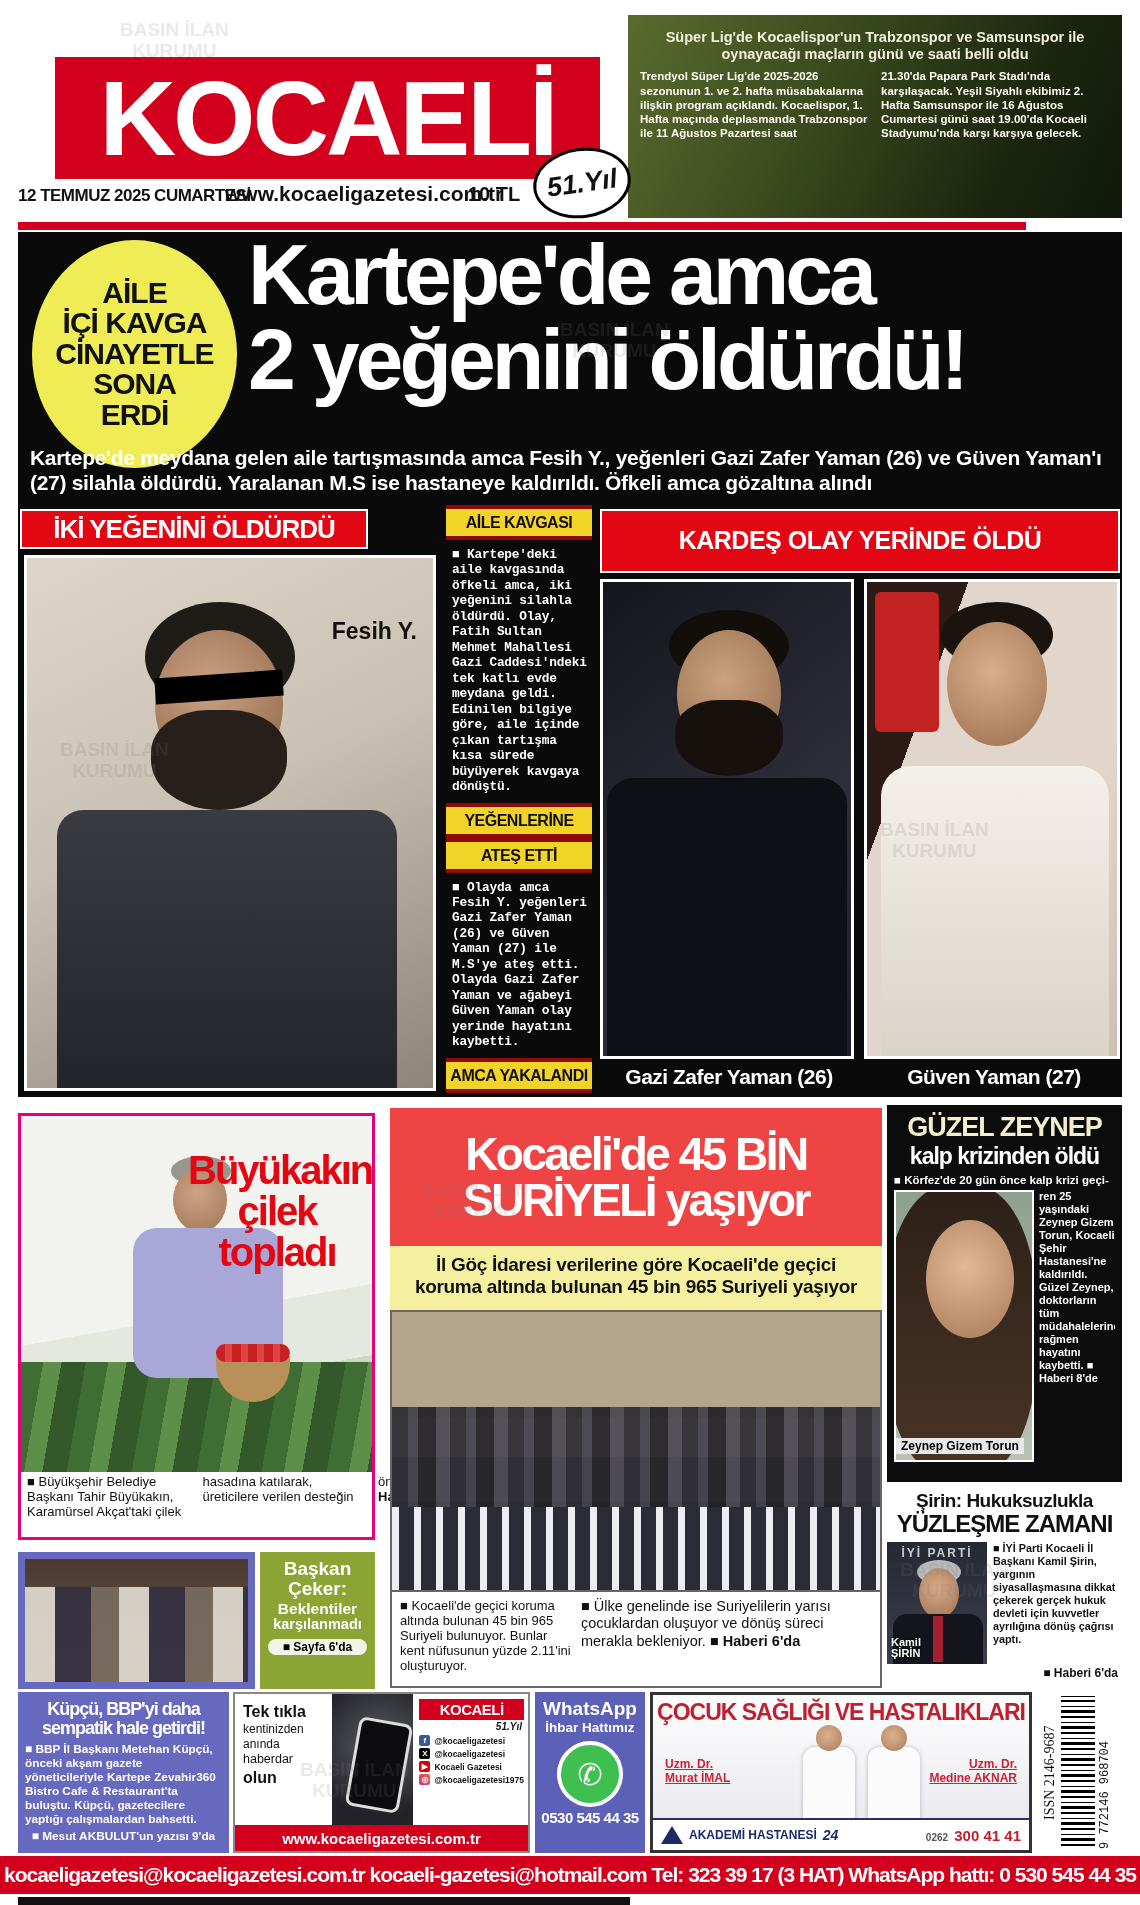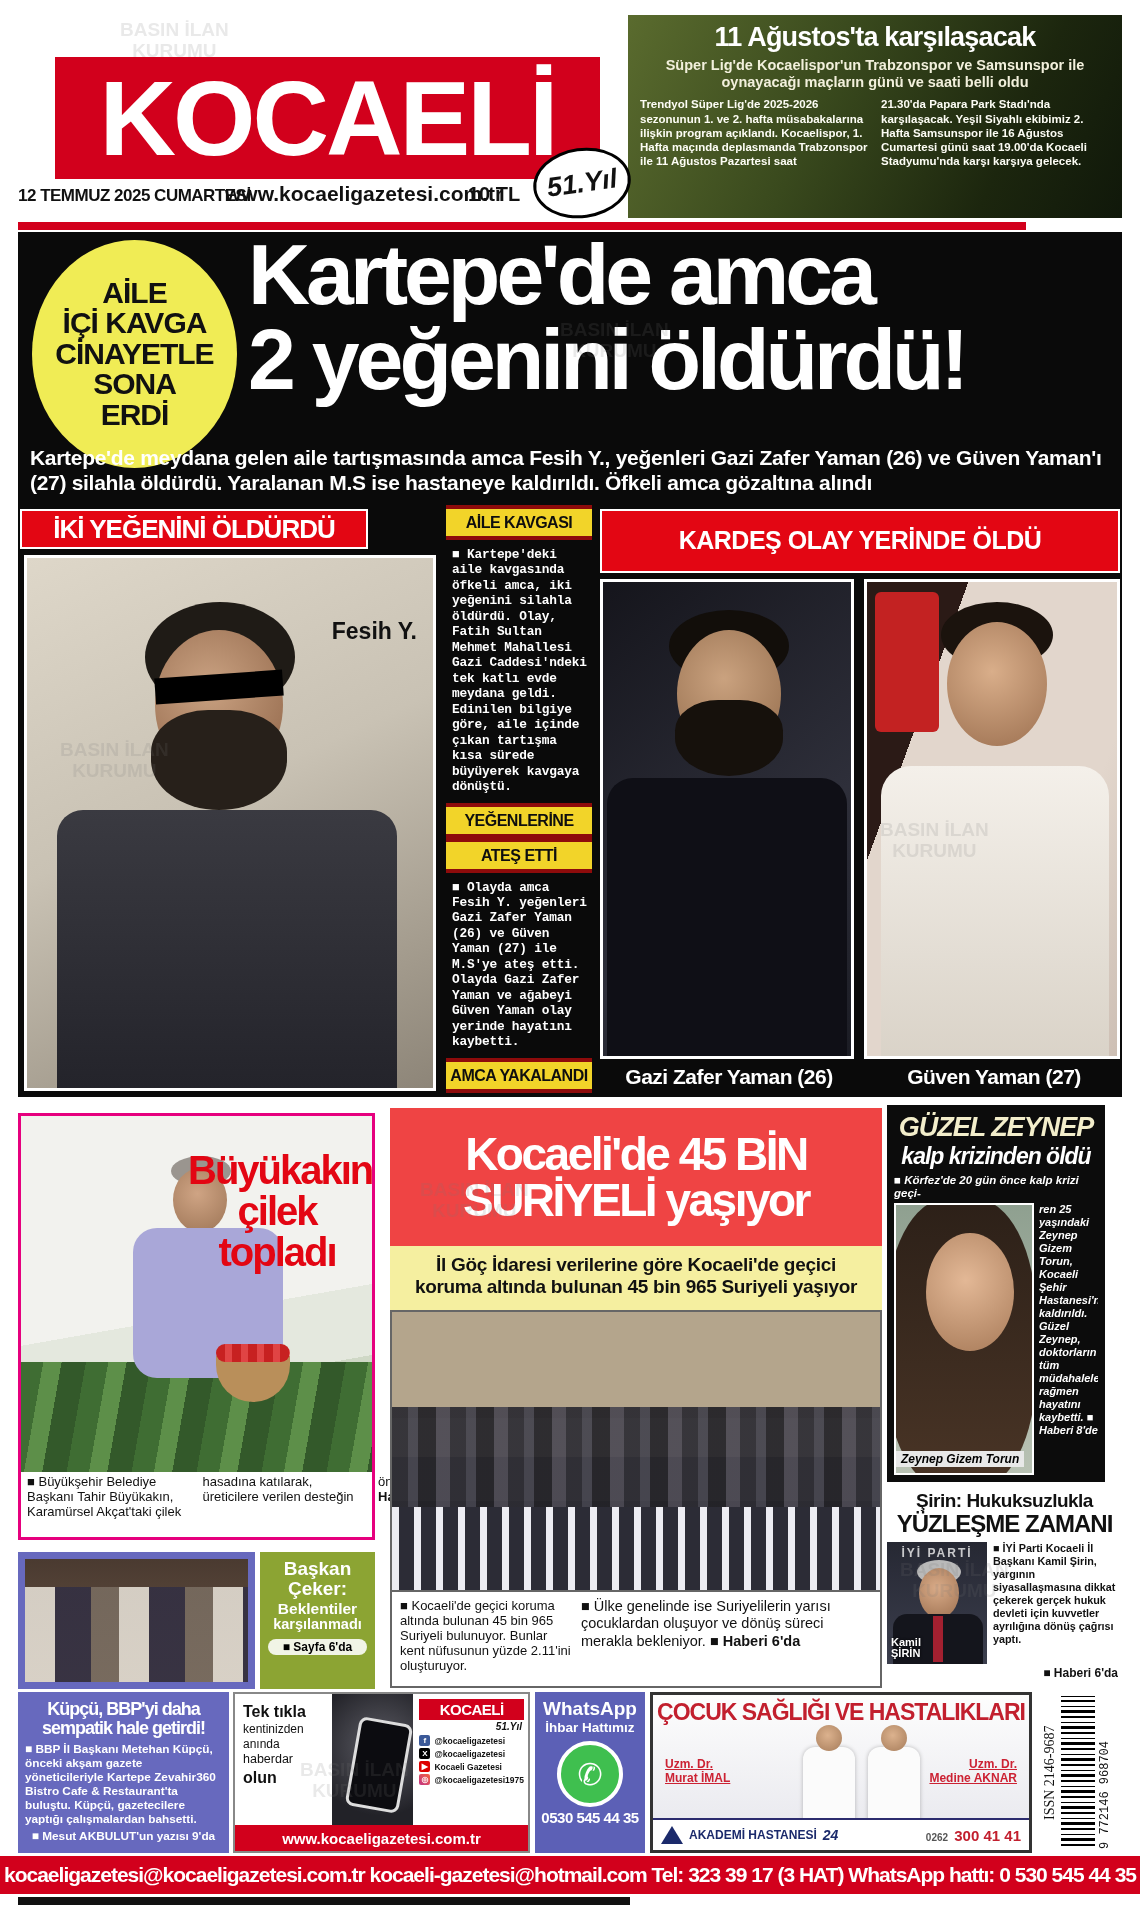--- a/index.html
+++ b/index.html
@@ -123,22 +123,22 @@
   .sur-photo .crowd{position:absolute;left:0;right:0;top:34%;height:36%;opacity:.88;
       background:repeating-linear-gradient(90deg,#23232c 0 16px,#3c3c48 16px 26px,#191920 26px 44px,#44424e 44px 58px);}
   .sur-photo .fence{position:absolute;left:0;right:0;bottom:0;height:30%;
       background:repeating-linear-gradient(90deg,#ececf2 0 7px,#2c2c36 7px 22px);}
   .sur-caps{display:flex;gap:10px;border:2px solid #666;border-top:none;background:#fff;
             padding:6px 8px;box-sizing:border-box;height:96px;}
   .sur-caps .c1{width:37%;font-size:13px;line-height:1.16;}
   .sur-caps .c2{width:63%;font-size:14.5px;line-height:1.2;}
 
   
-  .zey{left:887px;top:1105px;width:218px;height:377px;background:#0c0c0c;color:#fff;
-       padding:7px;box-sizing:border-box;font-style:italic;}
+  .zey{left:887px;top:1105px;width:235px;height:377px;background:#0c0c0c;color:#fff;
+       padding:7px;box-sizing:border-box;}
   .zey .t1{color:#f3eecb;font-size:27px;font-weight:bold;text-align:center;letter-spacing:-1px;}
   .zey .t2{color:#fff;font-size:23px;font-weight:bold;text-align:center;letter-spacing:-1px;}
   .zey .lead{font-size:11.5px;font-weight:bold;margin-top:4px;line-height:1.15;}
   .zey-row{display:flex;gap:5px;margin-top:3px;}
   .zey-ph{position:relative;width:140px;height:272px;border:2px solid #fff;box-sizing:border-box;overflow:hidden;
           background:linear-gradient(#8fa090,#b9c2b4);}
   .zey-ph .hair{position:absolute;left:-10px;top:-6px;width:150px;height:290px;border-radius:40%;
                 background:linear-gradient(#2c2018,#4a3526);}
   .zey-ph .face{position:absolute;left:30px;top:28px;width:88px;height:118px;border-radius:50%;
                 background:radial-gradient(circle at 45% 40%,#e3b896,#a77a58);}
@@ -249,21 +249,20 @@
     <span>KOCAELİ</span>
   </div>
   <div class="abs date-line">12 TEMMUZ 2025 CUMARTESİ</div>
   <div class="abs site-line">www.kocaeligazetesi.com.tr</div>
   <div class="abs price-line">10 TL</div>
   <div class="abs year-badge">51.Yıl</div>
   <div class="abs red-rule"></div>
 
   <div class="abs sports">
     <div class="sports-title">
-      <div>11 Ağustos'ta karşılaşacak</div>
     </div>
     <div class="sports-sub">Süper Lig'de Kocaelispor'un Trabzonspor ve Samsunspor ile oynayacağı maçların günü ve saati belli oldu</div>
     <div class="sports-cols">
       <div>Trendyol Süper Lig'de 2025-2026 sezonunun 1. ve 2. hafta müsabakalarına ilişkin program açıklandı. Kocaelispor, 1. Hafta maçında deplasmanda Trabzonspor ile 11 Ağustos Pazartesi saat</div>
       <div>21.30'da Papara Park Stadı'nda karşılaşacak. Yeşil Siyahlı ekibimiz 2. Hafta Samsunspor ile 16 Ağustos Cumartesi günü saat 19.00'da Kocaeli Stadyumu'nda karşı karşıya gelecek.</div>
     </div>
   </div>
 
   <div class="abs main-banner">
     <div class="abs badge">

